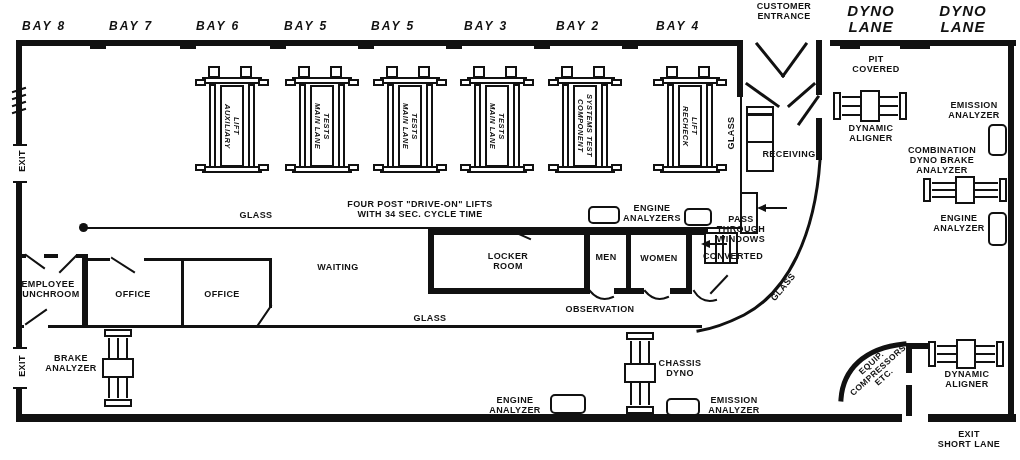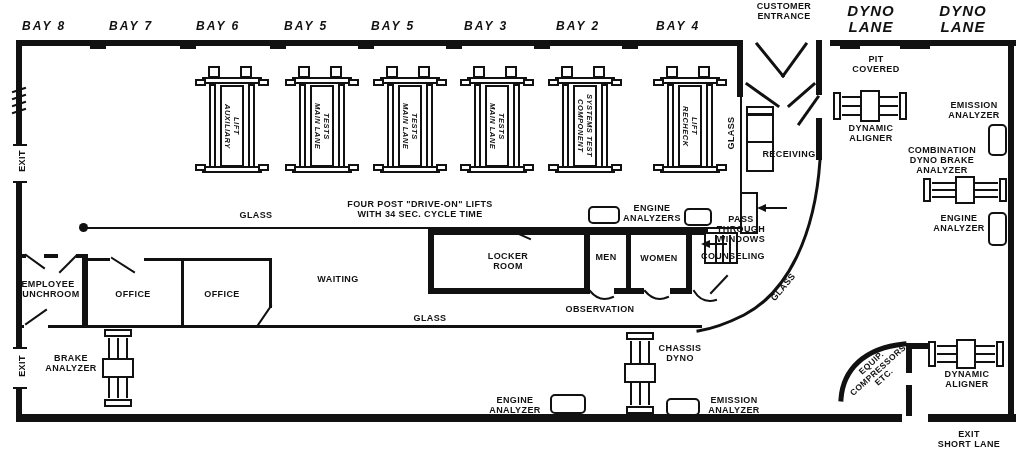--- a/index.html
+++ b/index.html
@@ -311,43 +311,43 @@
 
   <div class="lbl vrot" style="left:-2px;top:156px;width:48px">EXIT</div>
   <div class="lbl vrot" style="left:-2px;top:361px;width:48px">EXIT</div>
   <div class="lbl" style="left:922px;top:429px;width:94px">EXIT
 SHORT LANE</div>
 
   <div class="lbl" style="left:13px;top:279px;width:70px">EMPLOYEE
 LUNCHROOM</div>
   <div class="lbl" style="left:103px;top:289px;width:60px">OFFICE</div>
   <div class="lbl" style="left:192px;top:289px;width:60px">OFFICE</div>
-  <div class="lbl" style="left:308px;top:274px;width:60px">WAITING</div>
+  <div class="lbl" style="left:308px;top:262px;width:60px">WAITING</div>
   <div class="lbl" style="left:469px;top:251px;width:78px">LOCKER
 ROOM</div>
   <div class="lbl" style="left:585px;top:252px;width:42px">MEN</div>
   <div class="lbl" style="left:629px;top:253px;width:60px">WOMEN</div>
-  <div class="lbl" style="left:694px;top:251px;width:78px">COUNSELING</div>
+  <div class="lbl" style="left:694px;top:251px;width:78px">CONVERTED</div>
   <div class="lbl" style="left:556px;top:304px;width:88px">OBSERVATION</div>
   <div class="lbl" style="left:750px;top:149px;width:78px">RECEIVING</div>
   <div class="lbl sm" style="left:826px;top:356px;width:104px;transform:rotate(-42deg)">EQUIP.
 COMPRESSORS
 ETC.</div>
 
   <div class="lbl" style="left:712px;top:214px;width:58px">PASS
 THROUGH
 WINDOWS</div>
   <div class="lbl" style="left:843px;top:54px;width:66px">PIT
 COVERED</div>
 
   <div class="lbl" style="left:620px;top:203px;width:64px">ENGINE
 ANALYZERS</div>
   <div class="lbl" style="left:36px;top:353px;width:70px">BRAKE
 ANALYZER</div>
-  <div class="lbl" style="left:650px;top:343px;width:60px">CHASSIS
+  <div class="lbl" style="left:650px;top:358px;width:60px">CHASSIS
 DYNO</div>
   <div class="lbl" style="left:482px;top:395px;width:66px">ENGINE
 ANALYZER</div>
   <div class="lbl" style="left:702px;top:395px;width:64px">EMISSION
 ANALYZER</div>
   <div class="lbl" style="left:836px;top:123px;width:70px">DYNAMIC
 ALIGNER</div>
   <div class="lbl" style="left:938px;top:100px;width:72px">EMISSION
 ANALYZER</div>
   <div class="lbl" style="left:894px;top:145px;width:96px">COMBINATION

